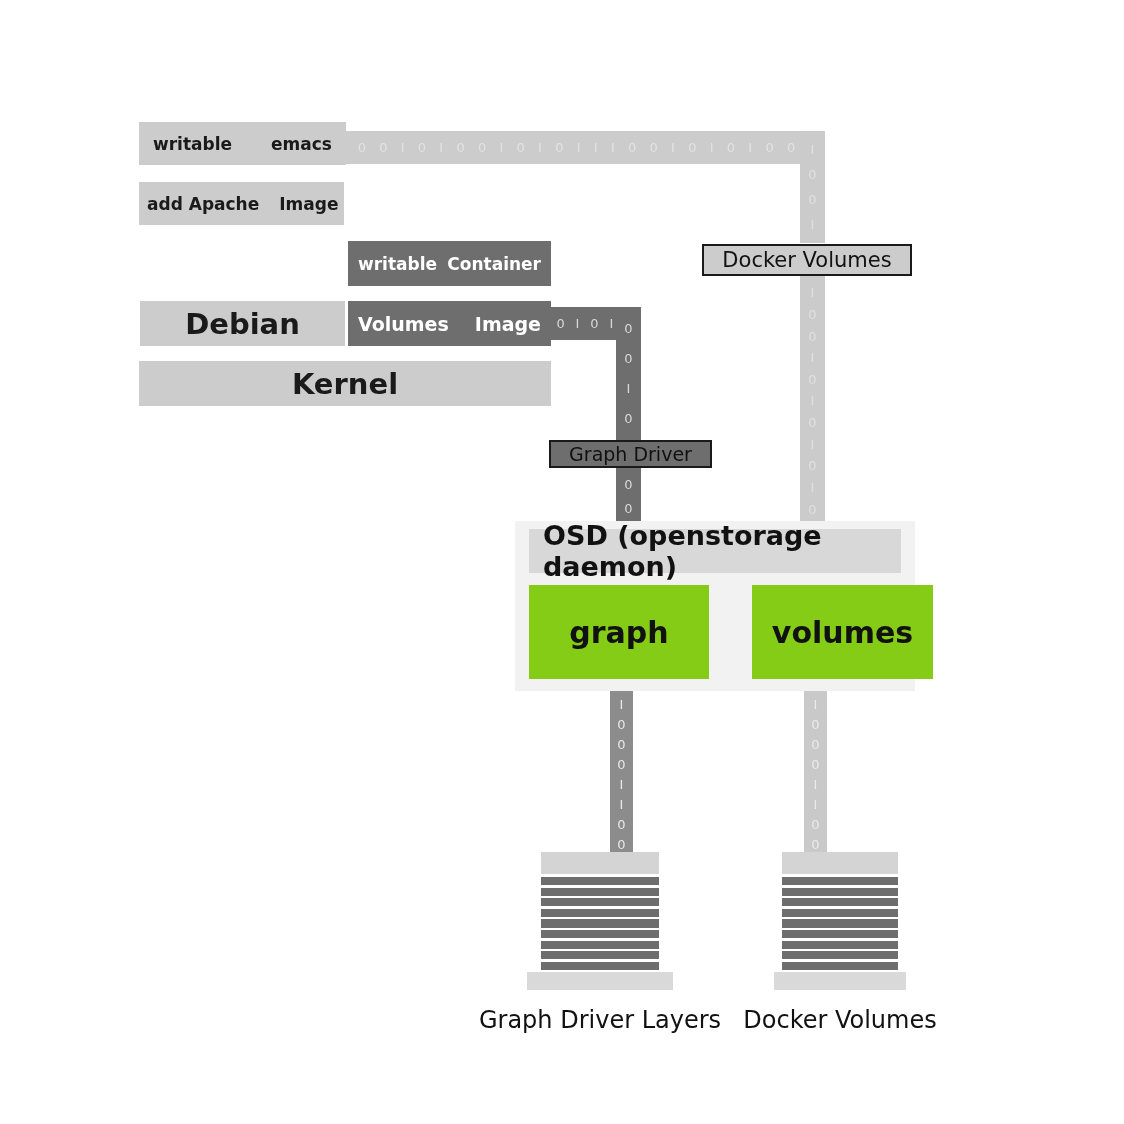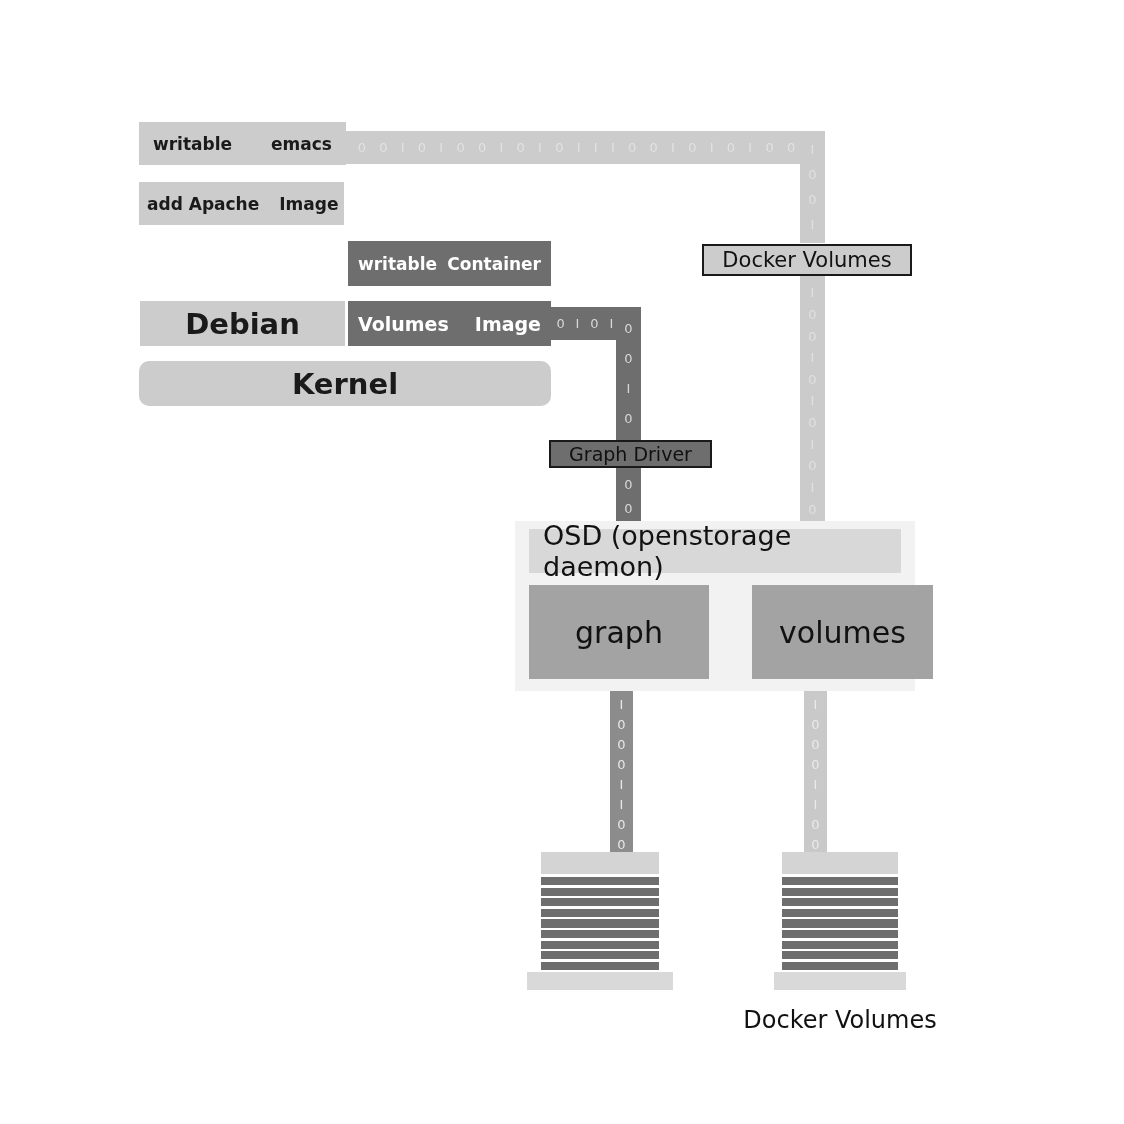--- a/index.html
+++ b/index.html
@@ -85,33 +85,34 @@
     white-space: nowrap;
   }
   .callout-light { background: #cccccc; color: #111111; }
   .callout-dark  { background: #6e6e6e; color: #111111; }
 
   
   #osd-panel {
     position: absolute;
     background: #f2f2f2;
     box-sizing: border-box;
+    font-weight: bold;
   }
   #osd-title {
     position: absolute;
     background: #d8d8d8;
     display: flex;
     align-items: center;
     box-sizing: border-box;
     padding-left: 14px;
     color: #111111;
   }
   .osd-sub {
     position: absolute;
-    background: #a3a3a3;
+    background: #84cc16;
     display: flex;
     align-items: center;
     justify-content: center;
     box-sizing: border-box;
     color: #111111;
   }
 
   
   .stack { position: absolute; }
   .stack-cap {
@@ -236,21 +237,21 @@
   <div class="bar bar-light row-two-label" style="left:139px; top:182px; width:205px; height:43px; font-size:17px; padding:0 8px;gap:20px;">
     <span class="lbl">add Apache</span>
     <span class="lbl">Image</span>
   </div>
 
 
   <div class="bar bar-light row-center" style="left:140px; top:301px; width:205px; height:45px; font-size:29px;">
     <span class="lbl">Debian</span>
   </div>
 
-  <div class="bar bar-light row-center" style="left:139px; top:361px; width:412px; height:45px; font-size:29px;border-radius:10px;">
+  <div class="bar bar-light row-center" style="left:139px; top:361px; width:412px; height:45px; font-size:29px;">
     <span class="lbl">Kernel</span>
   </div>
 
   <div class="bar bar-dark row-two-label" style="left:348px; top:241px; width:203px; height:45px; font-size:17px; padding:0 10px;">
     <span class="lbl">writable</span>
     <span class="lbl">Container</span>
   </div>
 
   <div class="bar bar-dark row-two-label" style="left:348px; top:301px; width:203px; height:45px; font-size:19px; padding:0 10px;">
     <span class="lbl">Volumes</span>
@@ -287,20 +288,23 @@
       <div class="stack-layer" style="left: 14px; width: 118px; top: 35.6px; height: 8.2px;"></div>
       <div class="stack-layer" style="left: 14px; width: 118px; top: 46.2px; height: 8.2px;"></div>
       <div class="stack-layer" style="left: 14px; width: 118px; top: 56.8px; height: 8.2px;"></div>
       <div class="stack-layer" style="left: 14px; width: 118px; top: 67.4px; height: 8.2px;"></div>
       <div class="stack-layer" style="left: 14px; width: 118px; top: 78px; height: 8.2px;"></div>
       <div class="stack-layer" style="left: 14px; width: 118px; top: 88.6px; height: 8.2px;"></div>
       <div class="stack-layer" style="left: 14px; width: 118px; top: 99.2px; height: 8.2px;"></div>
       <div class="stack-layer" style="left: 14px; width: 118px; top: 109.8px; height: 8.2px;"></div>
     </div>
 
+  <div class="stack-caption" style="left:447px; top:1006px; width:306px; font-size:24px;">
+    <span>Graph Driver Layers</span>
+  </div>
 
   <div class="stack" id="stack-volumes" style="left:774px; top:852px; width:132px; height:136px;">
     <div class="stack-cap" style="left:8px; top:0px; width:116px; height:22px;"></div>
     <div class="stack-base" style="left:0px; top:120px; width:132px; height:18px;"></div>
   <div class="stack-layer" style="left: 8px; width: 116px; top: 25px; height: 8.2px;"></div>
       <div class="stack-layer" style="left: 8px; width: 116px; top: 35.6px; height: 8.2px;"></div>
       <div class="stack-layer" style="left: 8px; width: 116px; top: 46.2px; height: 8.2px;"></div>
       <div class="stack-layer" style="left: 8px; width: 116px; top: 56.8px; height: 8.2px;"></div>
       <div class="stack-layer" style="left: 8px; width: 116px; top: 67.4px; height: 8.2px;"></div>
       <div class="stack-layer" style="left: 8px; width: 116px; top: 78px; height: 8.2px;"></div>

